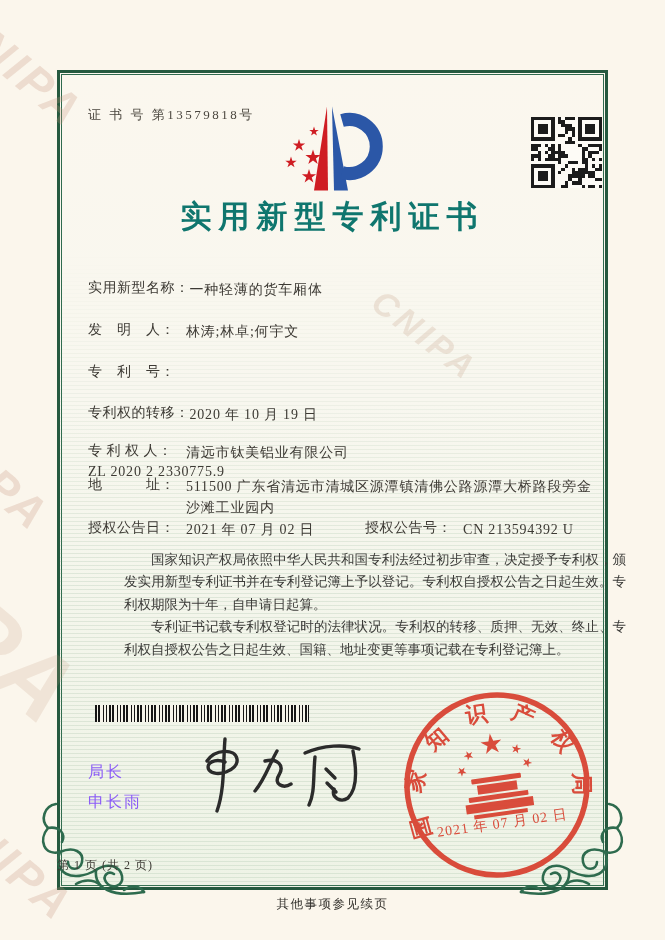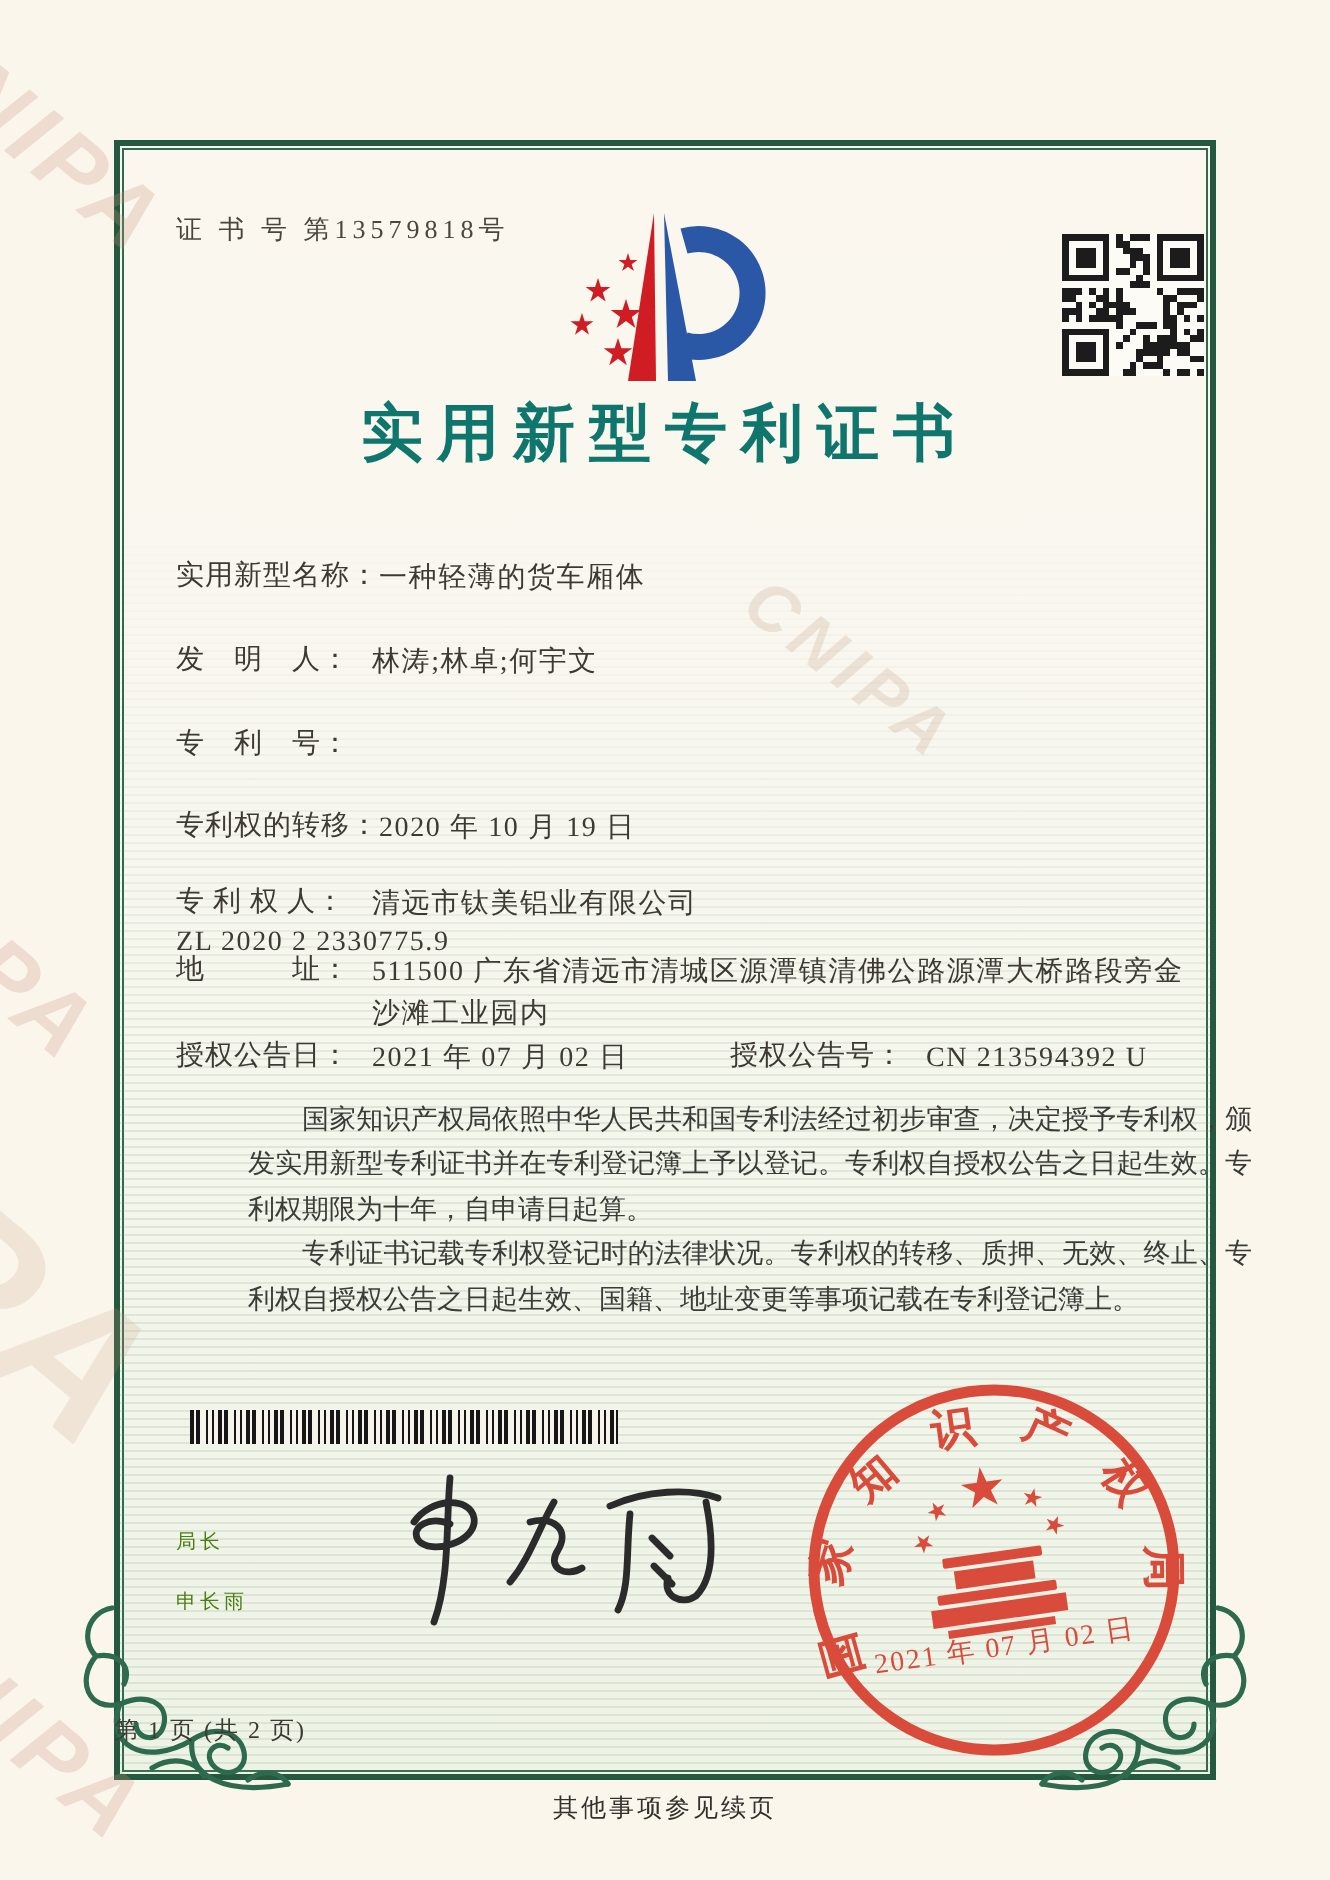--- a/index.html
+++ b/index.html
@@ -48,21 +48,21 @@
   .grant2 { position:absolute; left:277px; display:flex; }
   .grant2 .lbl { flex:0 0 98px; }
 
   .legal { position:absolute; left:88px; top:549px; width:502px; font-size:13.5px;
            line-height:22.4px; color:#3b3b38; text-align:justify;margin-left:36px; }
   .legal p { text-indent:2em; }
 
   .barcode { position:absolute; left:95px; top:705px; width:214px; height:17px;
              background:repeating-linear-gradient(90deg,#161616 0 2px,#f6f4ea 2px 3px,#161616 3px 5px,#f6f4ea 5px 8px,#161616 8px 9px,#f6f4ea 9px 11px,#161616 11px 12px,#f6f4ea 12px 14px); }
 
-  .officer { position:absolute; left:88px; top:757px; font-size:10px; color:#4d7c0f; letter-spacing:2px; line-height:30px; }
+  .officer { position:absolute; left:88px; top:757px; font-size:16px; color:#8b5cf6; letter-spacing:2px; line-height:30px; }
   .signature { position:absolute; left:185px; top:731px; width:190px; height:88px; }
 
   .seal { position:absolute; left:400px; top:688px; width:194px; height:194px; z-index:5;
           transform:rotate(-8deg); opacity:0.93; }
 
   .page-num { position:absolute; left:57px; top:857px; width:551px; 
               font-size:12px; letter-spacing:1px; color:#3d3a34; }
   .foot-note { position:absolute; left:0; top:896px; width:665px; text-align:center;
                font-size:12.5px; letter-spacing:1.5px; color:#33312c; }
 </style>

